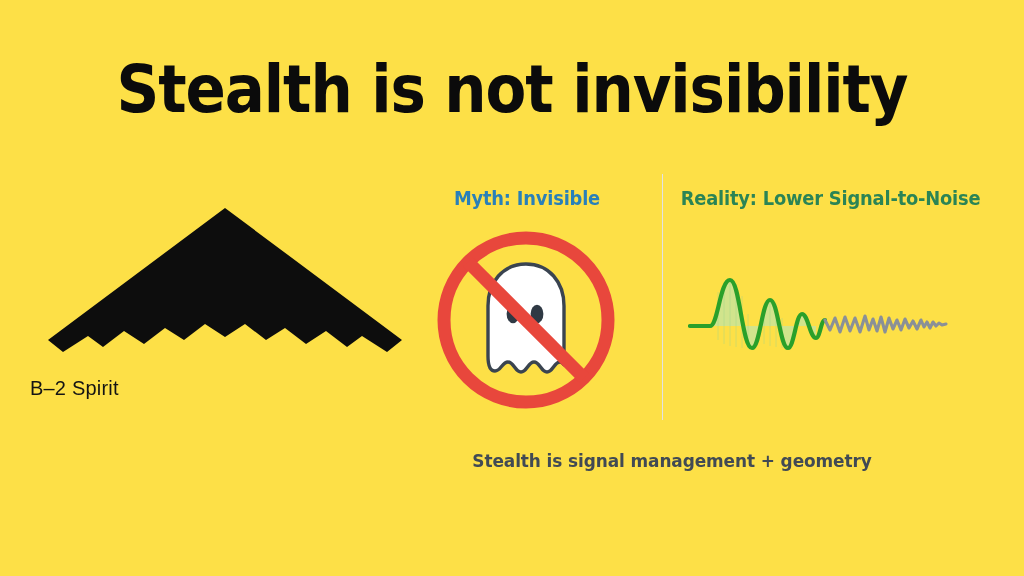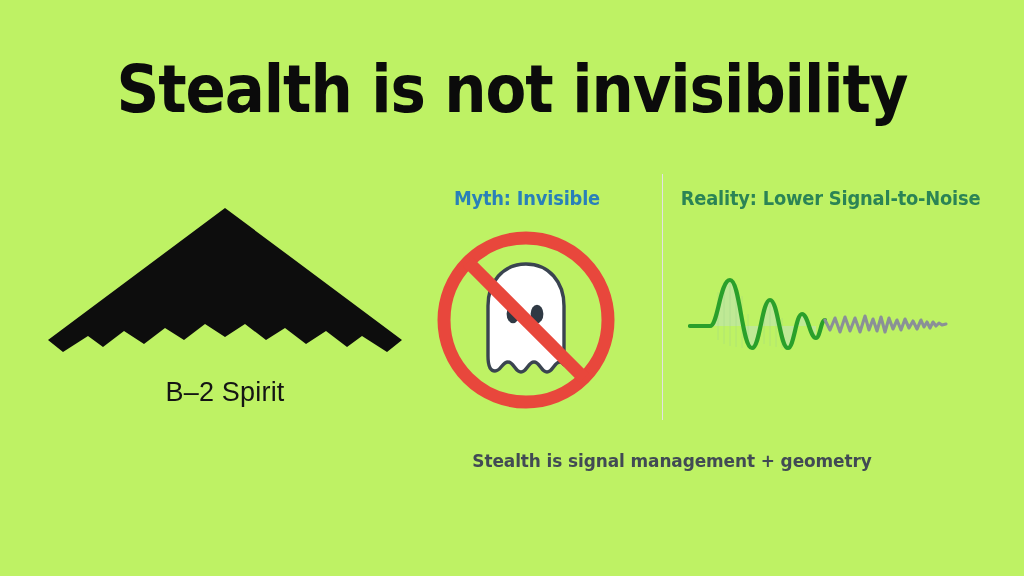--- a/index.html
+++ b/index.html
@@ -9,21 +9,21 @@
     background: #ffffff;
   }
   body {
     font-family: "Liberation Sans", sans-serif;
     -webkit-font-smoothing: antialiased;
   }
   #slide {
     position: relative;
     width: 1024px;
     height: 576px;
-    background: #bef264;
+    background: #fde047;
     overflow: hidden;
   }
 
   
   .title {
     position: absolute;
     left: 0;
     top: 55px;
     width: 1024px;
     text-align: center;
@@ -45,23 +45,22 @@
     top: 200px;
     width: 390px;
     height: 170px;
   }
   .b2-wrap svg { display: block; width: 100%; height: 100%; }
   .b2-caption {
     position: absolute;
     left: 30px;
     top: 377px;
     width: 390px;
-    text-align: center;
     font-family: "Liberation Sans", sans-serif;
-    font-size: 27px;
+    font-size: 20px;
     font-weight: 400;
     color: #141414;
     letter-spacing: 0.2px;
   }
 
   
   .divider {
     position: absolute;
     left: 662px;
     top: 174px;

